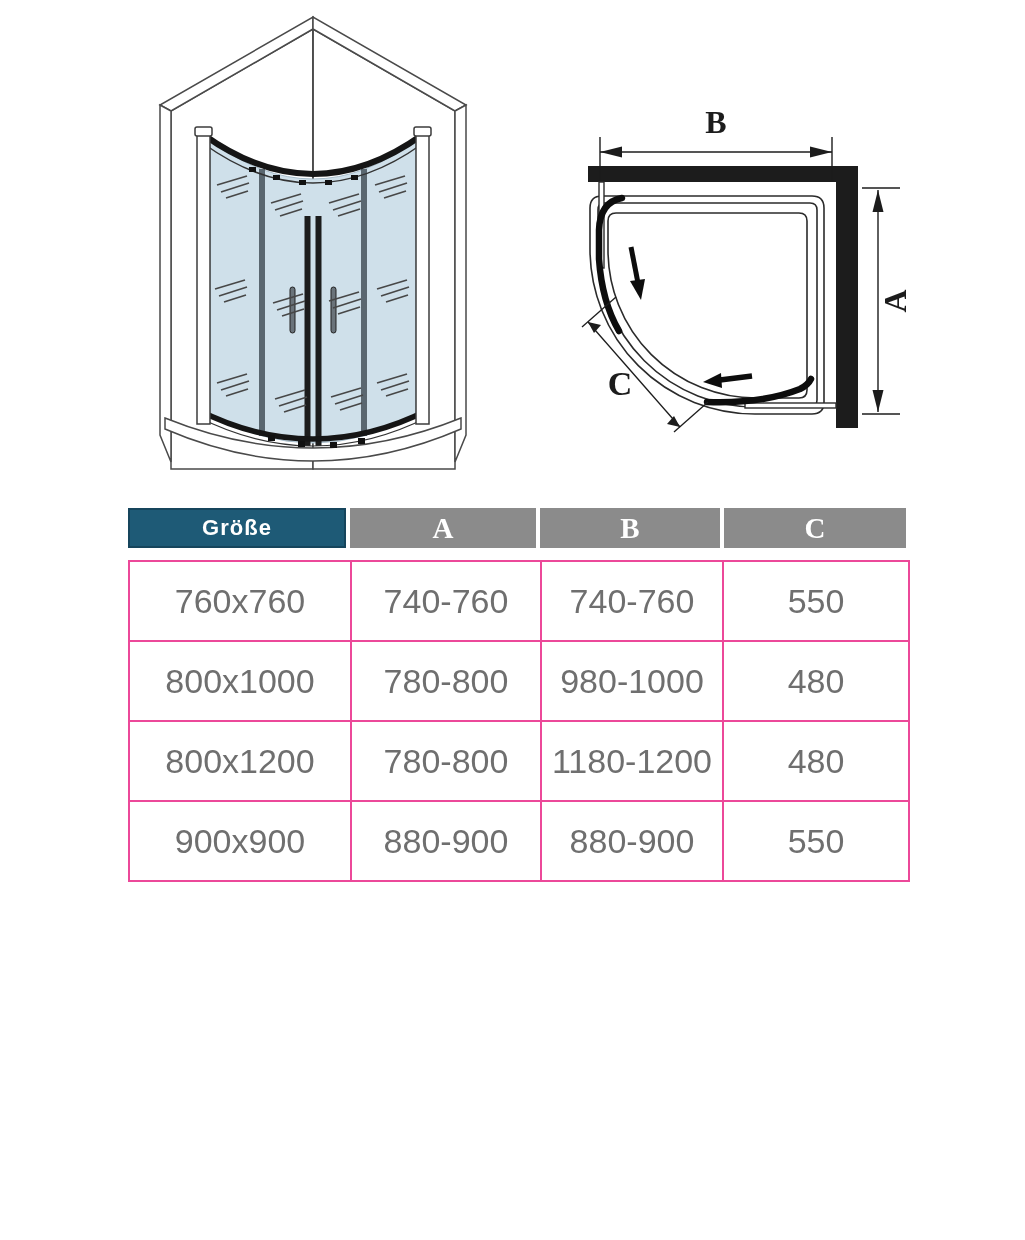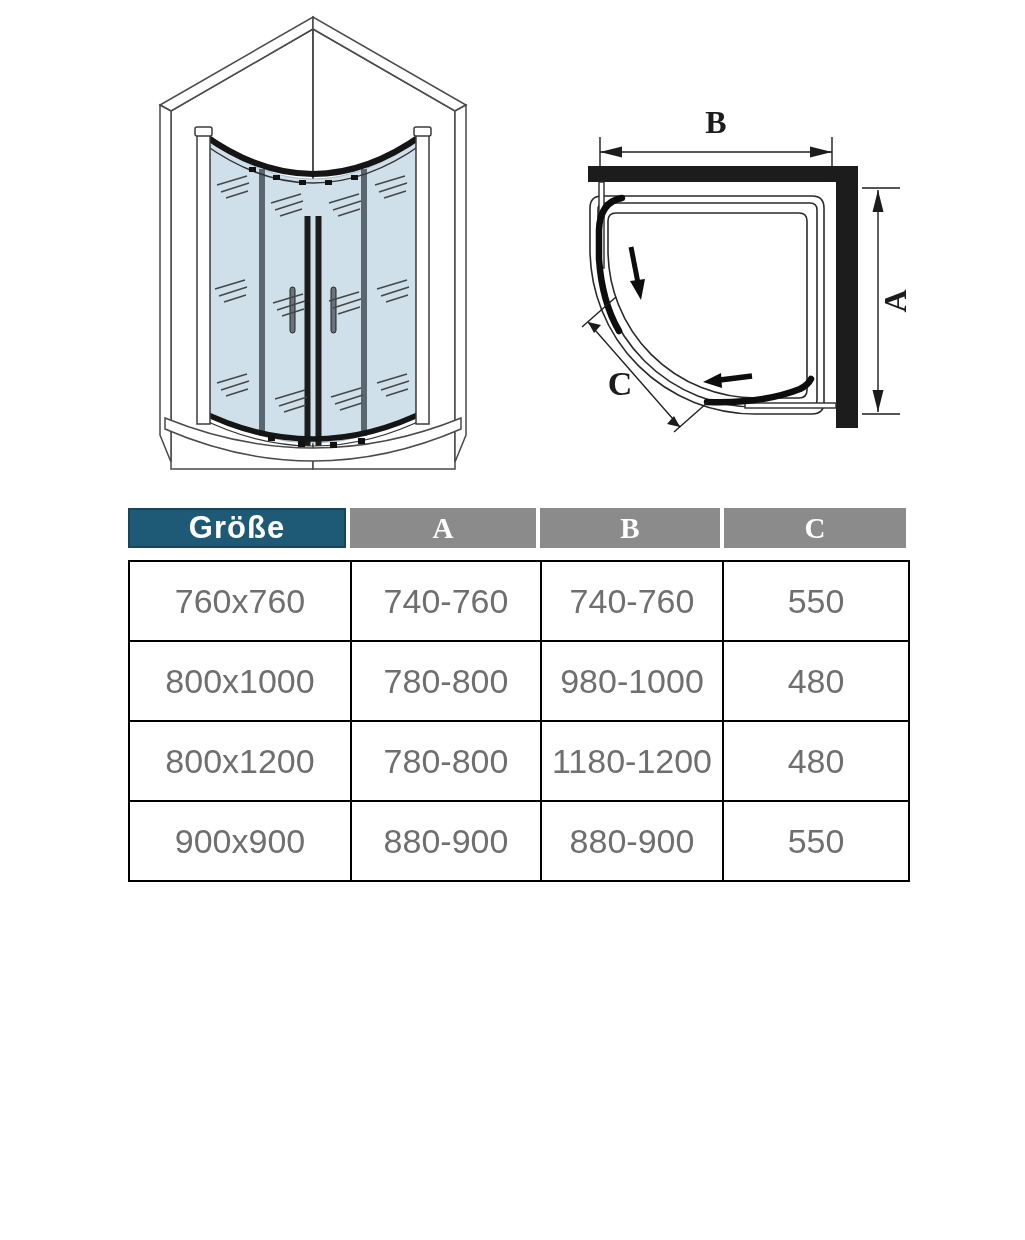--- a/index.html
+++ b/index.html
@@ -13,34 +13,34 @@
 
   
   .spec-table { position:absolute; left:128px; top:508px; width:780px; }
   .thead { display:flex; gap:4px; height:40px; }
   .th {
     display:flex; align-items:center; justify-content:center;
     color:#ffffff; box-sizing:border-box;
   }
   .th-size {
     width:218px; background:#1e5a76; border:2px solid #16455c;
-    font-weight:bold; font-size:31px; letter-spacing:1px;text-align:center;
+    font-weight:bold; font-size:22px; letter-spacing:1px;text-align:center;
   }
   .th-a { width:186px; }
   .th-b { width:180px; }
   .th-c { width:182px; }
   .th-a,.th-b,.th-c {
     background:#8b8b8b; font-family:"Liberation Serif", serif;
     font-weight:bold; font-size:29px;
   }
   table.body {
     margin-top:12px; border-collapse:collapse; width:780px; table-layout:fixed;
   }
   table.body td {
-    border:2px solid #000000; height:76px; text-align:center;
+    border:2px solid #ec4899; height:76px; text-align:center;
     font-size:34px; color:#6f6f6f; white-space:nowrap; overflow:hidden;
   }
 </style>
 </head>
 <body>
 
 <div class="page">
 
   <svg id="iso-drawing" width="370" height="470" viewBox="0 0 370 470">
     <g stroke="#4a4a4a" stroke-width="1.5" fill="#ffffff">

